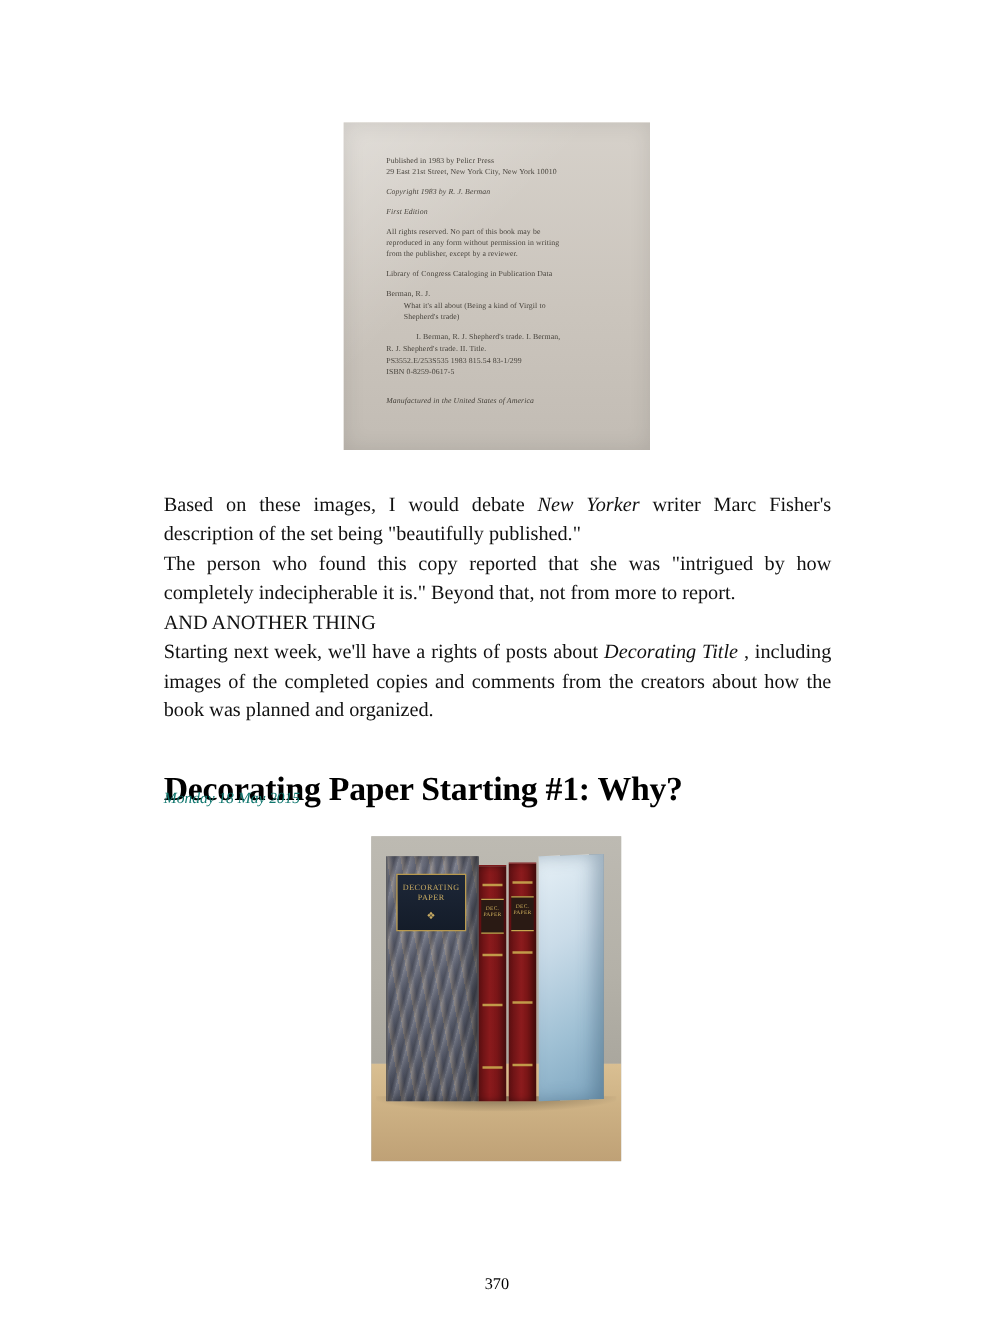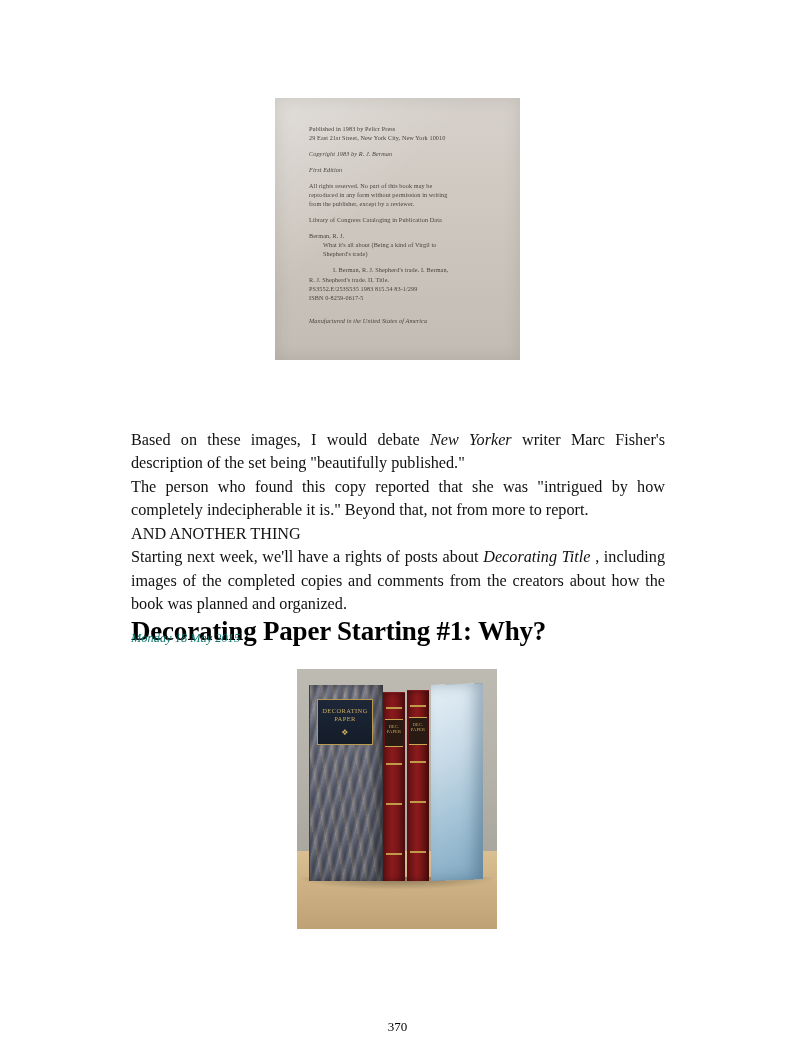--- a/index.html
+++ b/index.html
@@ -62,21 +62,20 @@
   
   .bodytext {
     position: absolute;
     left: 131px;
     top: 393px;
     width: 534px;
     font-size: 16.2px;
     line-height: 1.45;
     text-align: justify;
     color: #111111;
-    margin-top: 36px;
   }
   .bodytext p { margin: 0; }
   .bodytext p.nojust { text-align: left; }
   .bodytext .ital { font-style: italic; }
 
   
   .post-heading {
     position: absolute;
     left: 131px;
     top: 598px;

